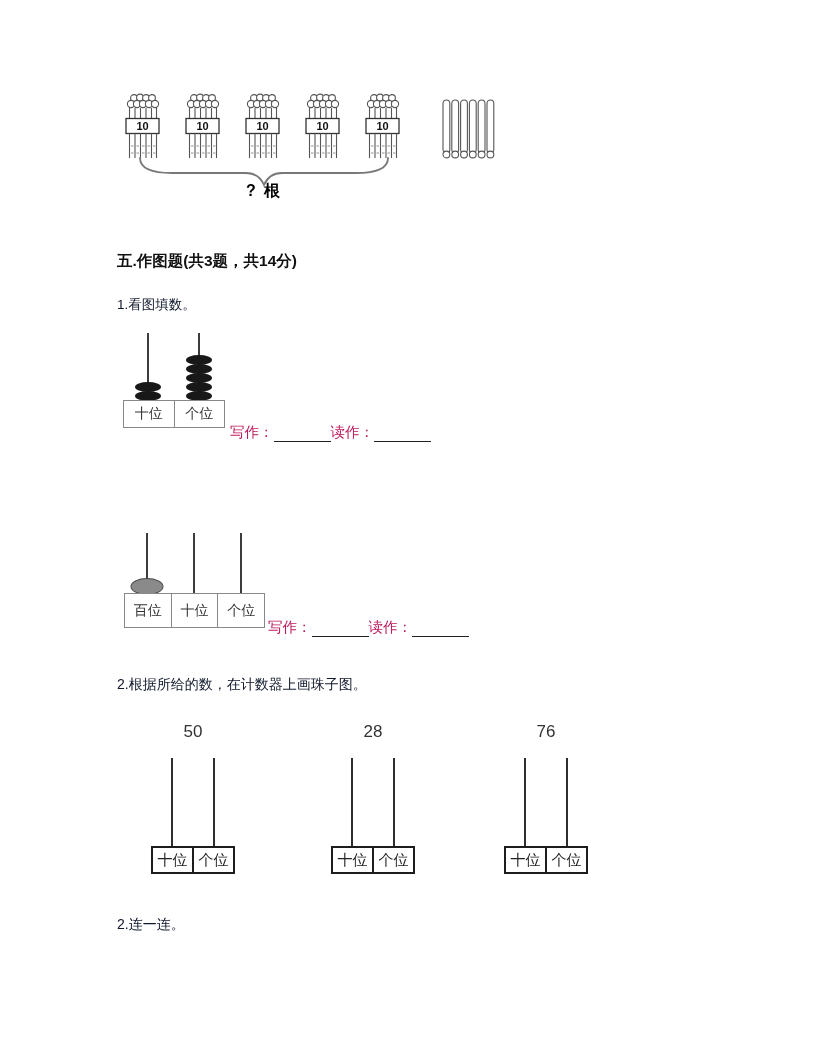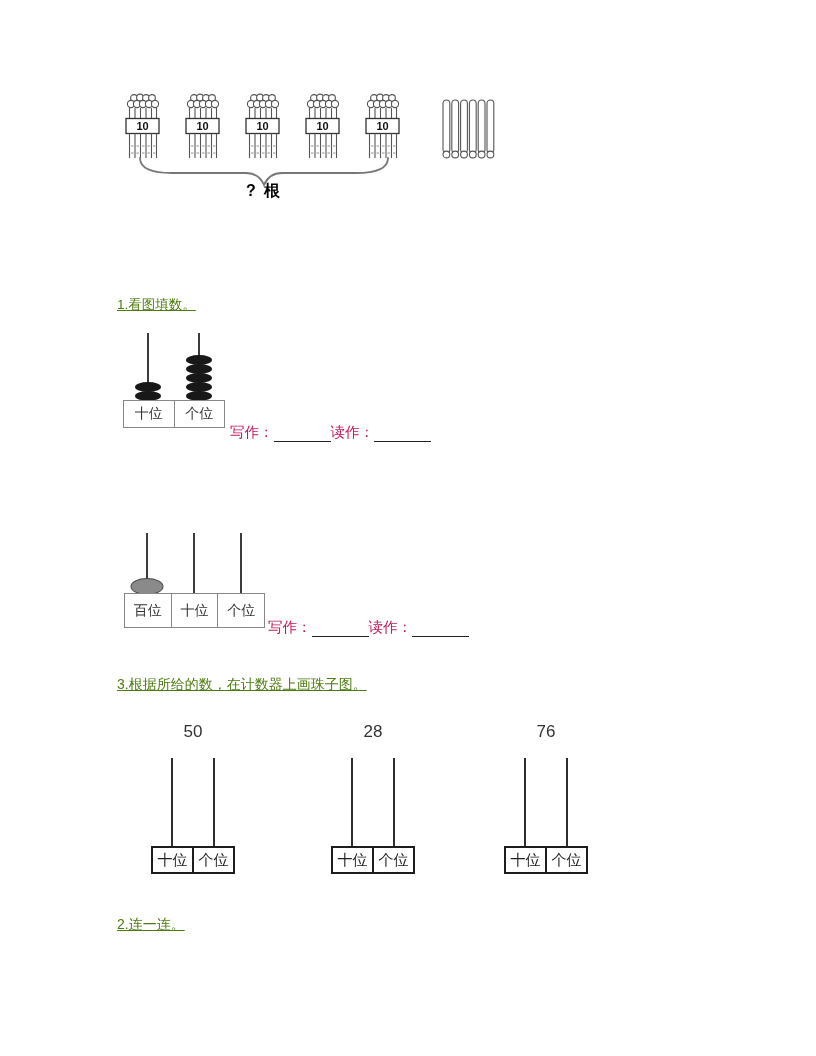--- a/index.html
+++ b/index.html
@@ -20,21 +20,21 @@
   .bandrect { fill:#ffffff; stroke:#333333; stroke-width:1.3; }
   text.bl { font:bold 11px "Liberation Sans","DejaVu Sans",sans-serif; fill:#111111; text-anchor:middle; }
 
   .brace-svg   { position:absolute; left:138px; top:157px; }
   .brace-path  { stroke:#787878; stroke-width:1.8; fill:none; stroke-linecap:round; }
   .brace-label { position:absolute; left:138px; top:181px; width:252px; text-align:center;
                  font-size:16px; font-weight:bold; color:#000000; letter-spacing:2px; }
 
   
   .section-title { position:absolute; left:117px; top:251px; font-size:15.5px; font-weight:bold; color:#111111; }
-  .qtext { position:absolute; color:#4d7c0f; white-space:nowrap;text-decoration:underline; }
+  .qtext { position:absolute; color:#0f172a; white-space:nowrap; }
   #q1text { left:117px; top:296px; font-size:13.5px; }
   #q2text { left:117px; top:676px; font-size:14px; }
   #q3text { left:117px; top:916px; font-size:14px; }
 
   
   .abacus { position:absolute; }
   #abacus1 { left:123px; top:333px; width:102px; height:95px; }
   #abacus2 { left:124px; top:533px; width:141px; height:95px; }
   .acol { position:absolute; top:0; width:34px; }
   #abacus1 .acol { height:67px; }
@@ -273,20 +273,21 @@
         <circle class="scirc" cx="39.6" cy="55.5" r="3.4"></circle>
         <circle class="scirc" cx="48.4" cy="55.5" r="3.4"></circle>
     </svg>
   </div>
 
   <svg class="brace-svg" width="252" height="30" viewBox="0 0 252 30">
     <path class="brace-path" d="M2,1 Q2,16 34,16 L108,16 Q121,16 126,28 Q131,16 144,16 L218,16 Q250,16 250,1"></path>
   </svg>
   <div class="brace-label">? 根</div>
 
+  <div class="section-title">五.作图题(共3题，共14分)</div>
 
   <div class="qtext" id="q1text">1.看图填数。</div>
 
   <div class="abacus" id="abacus1">
     <div class="acol c0">
       <div class="rod"></div>
       <div class="beads">
         <div class="bead"></div>
         <div class="bead"></div>
       </div>
@@ -326,21 +327,21 @@
       <div class="acell">百位</div>
       <div class="acell">十位</div>
       <div class="acell">个位</div>
     </div>
   </div>
 
   <div class="writeread" id="wr2">
     <span>写作：</span><span class="blank"></span><span>读作：</span><span class="blank"></span>
   </div>
 
-  <div class="qtext" id="q2text">3.根据所给的数，在计数器上画珠子图。</div>
+  <div class="qtext" id="q2text">2.根据所给的数，在计数器上画珠子图。</div>
 
   <div class="counter" id="counter1">
     <div class="cnum">50</div>
     <div class="crod r1"></div>
     <div class="crod r2"></div>
     <div class="cbox">
       <div class="ccell">十位</div>
       <div class="ccell">个位</div>
     </div>
   </div>

